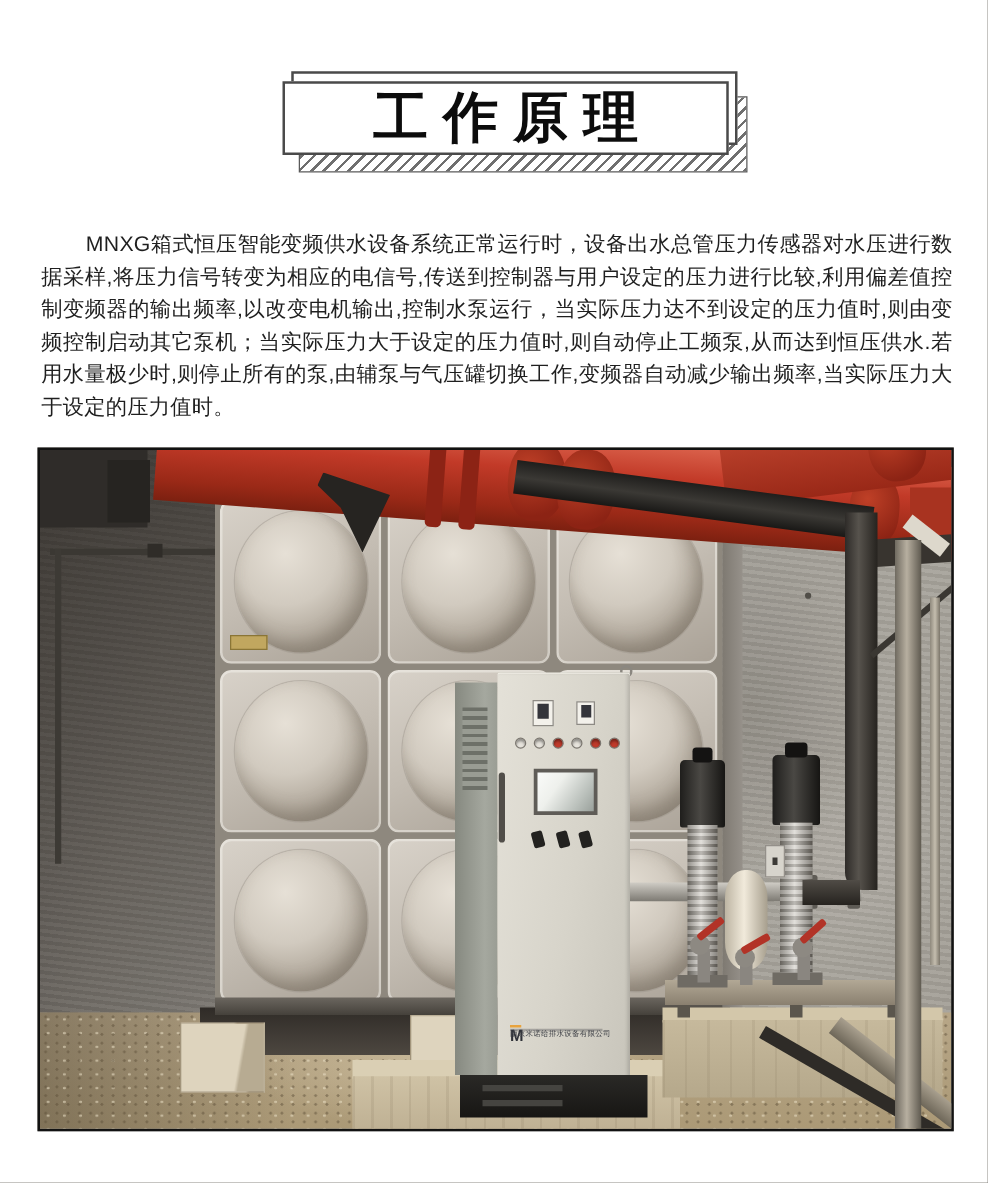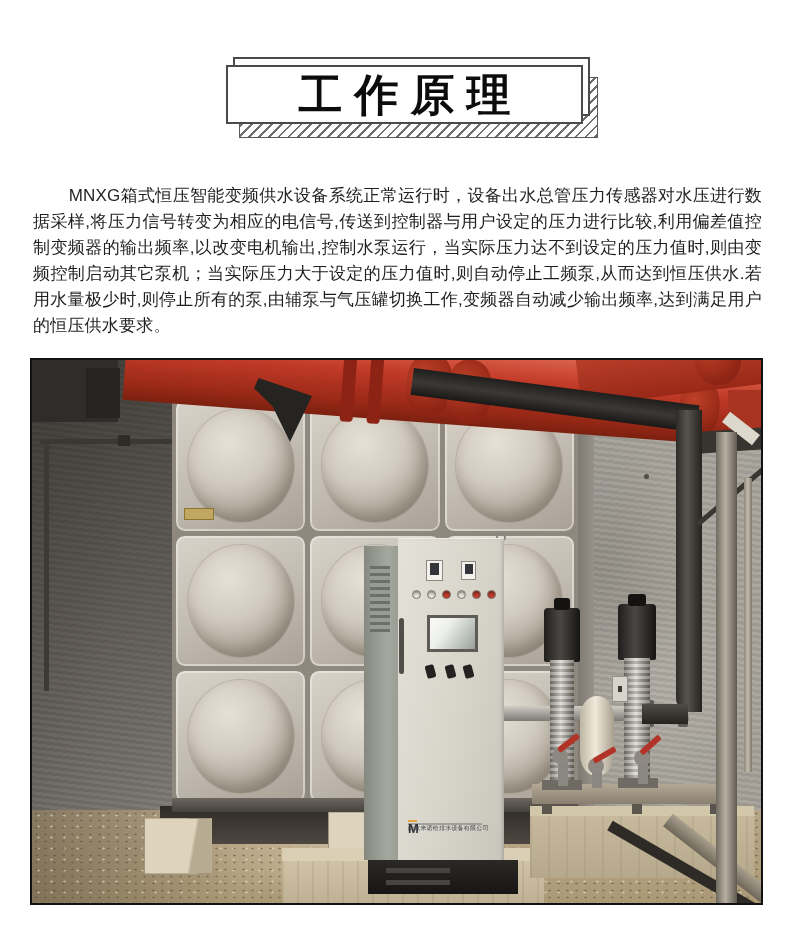--- a/index.html
+++ b/index.html
@@ -158,21 +158,21 @@
 <body>
 
 <div class="title-wrap">
   <div class="title-hatch"></div>
   <div class="title-back"></div>
   <div class="title-front">
     <h1>工作原理</h1>
   </div>
 </div>
 
-<p class="desc">MNXG箱式恒压智能变频供水设备系统正常运行时，设备出水总管压力传感器对水压进行数据采样,将压力信号转变为相应的电信号,传送到控制器与用户设定的压力进行比较,利用偏差值控制变频器的输出频率,以改变电机输出,控制水泵运行，当实际压力达不到设定的压力值时,则由变频控制启动其它泵机；当实际压力大于设定的压力值时,则自动停止工频泵,从而达到恒压供水.若用水量极少时,则停止所有的泵,由辅泵与气压罐切换工作,变频器自动减少输出频率,达到满足用户的恒压供水要求。</p>
+<p class="desc">MNXG箱式恒压智能变频供水设备系统正常运行时，设备出水总管压力传感器对水压进行数据采样,将压力信号转变为相应的电信号,传送到控制器与用户设定的压力进行比较,利用偏差值控制变频器的输出频率,以改变电机输出,控制水泵运行，当实际压力达不到设定的压力值时,则由变频控制启动其它泵机；当实际压力大于设定的压力值时,则自动停止工频泵,从而达到恒压供水.若用水量极少时,则停止所有的泵,由辅泵与气压罐切换工作,变频器自动减少输出频率,当实际压力大于设定的压力值时。</p>
 
 <div class="photo">
   <div class="wall"></div>
   <div class="wall-tex"></div>
   <div class="wall-left"></div>
   <div class="corner-steel"></div>
   <div class="corner-steel2"></div>
   <div class="tpipe-h"></div>
   <div class="tpipe-v"></div>
   <div class="tpipe-f"></div>

